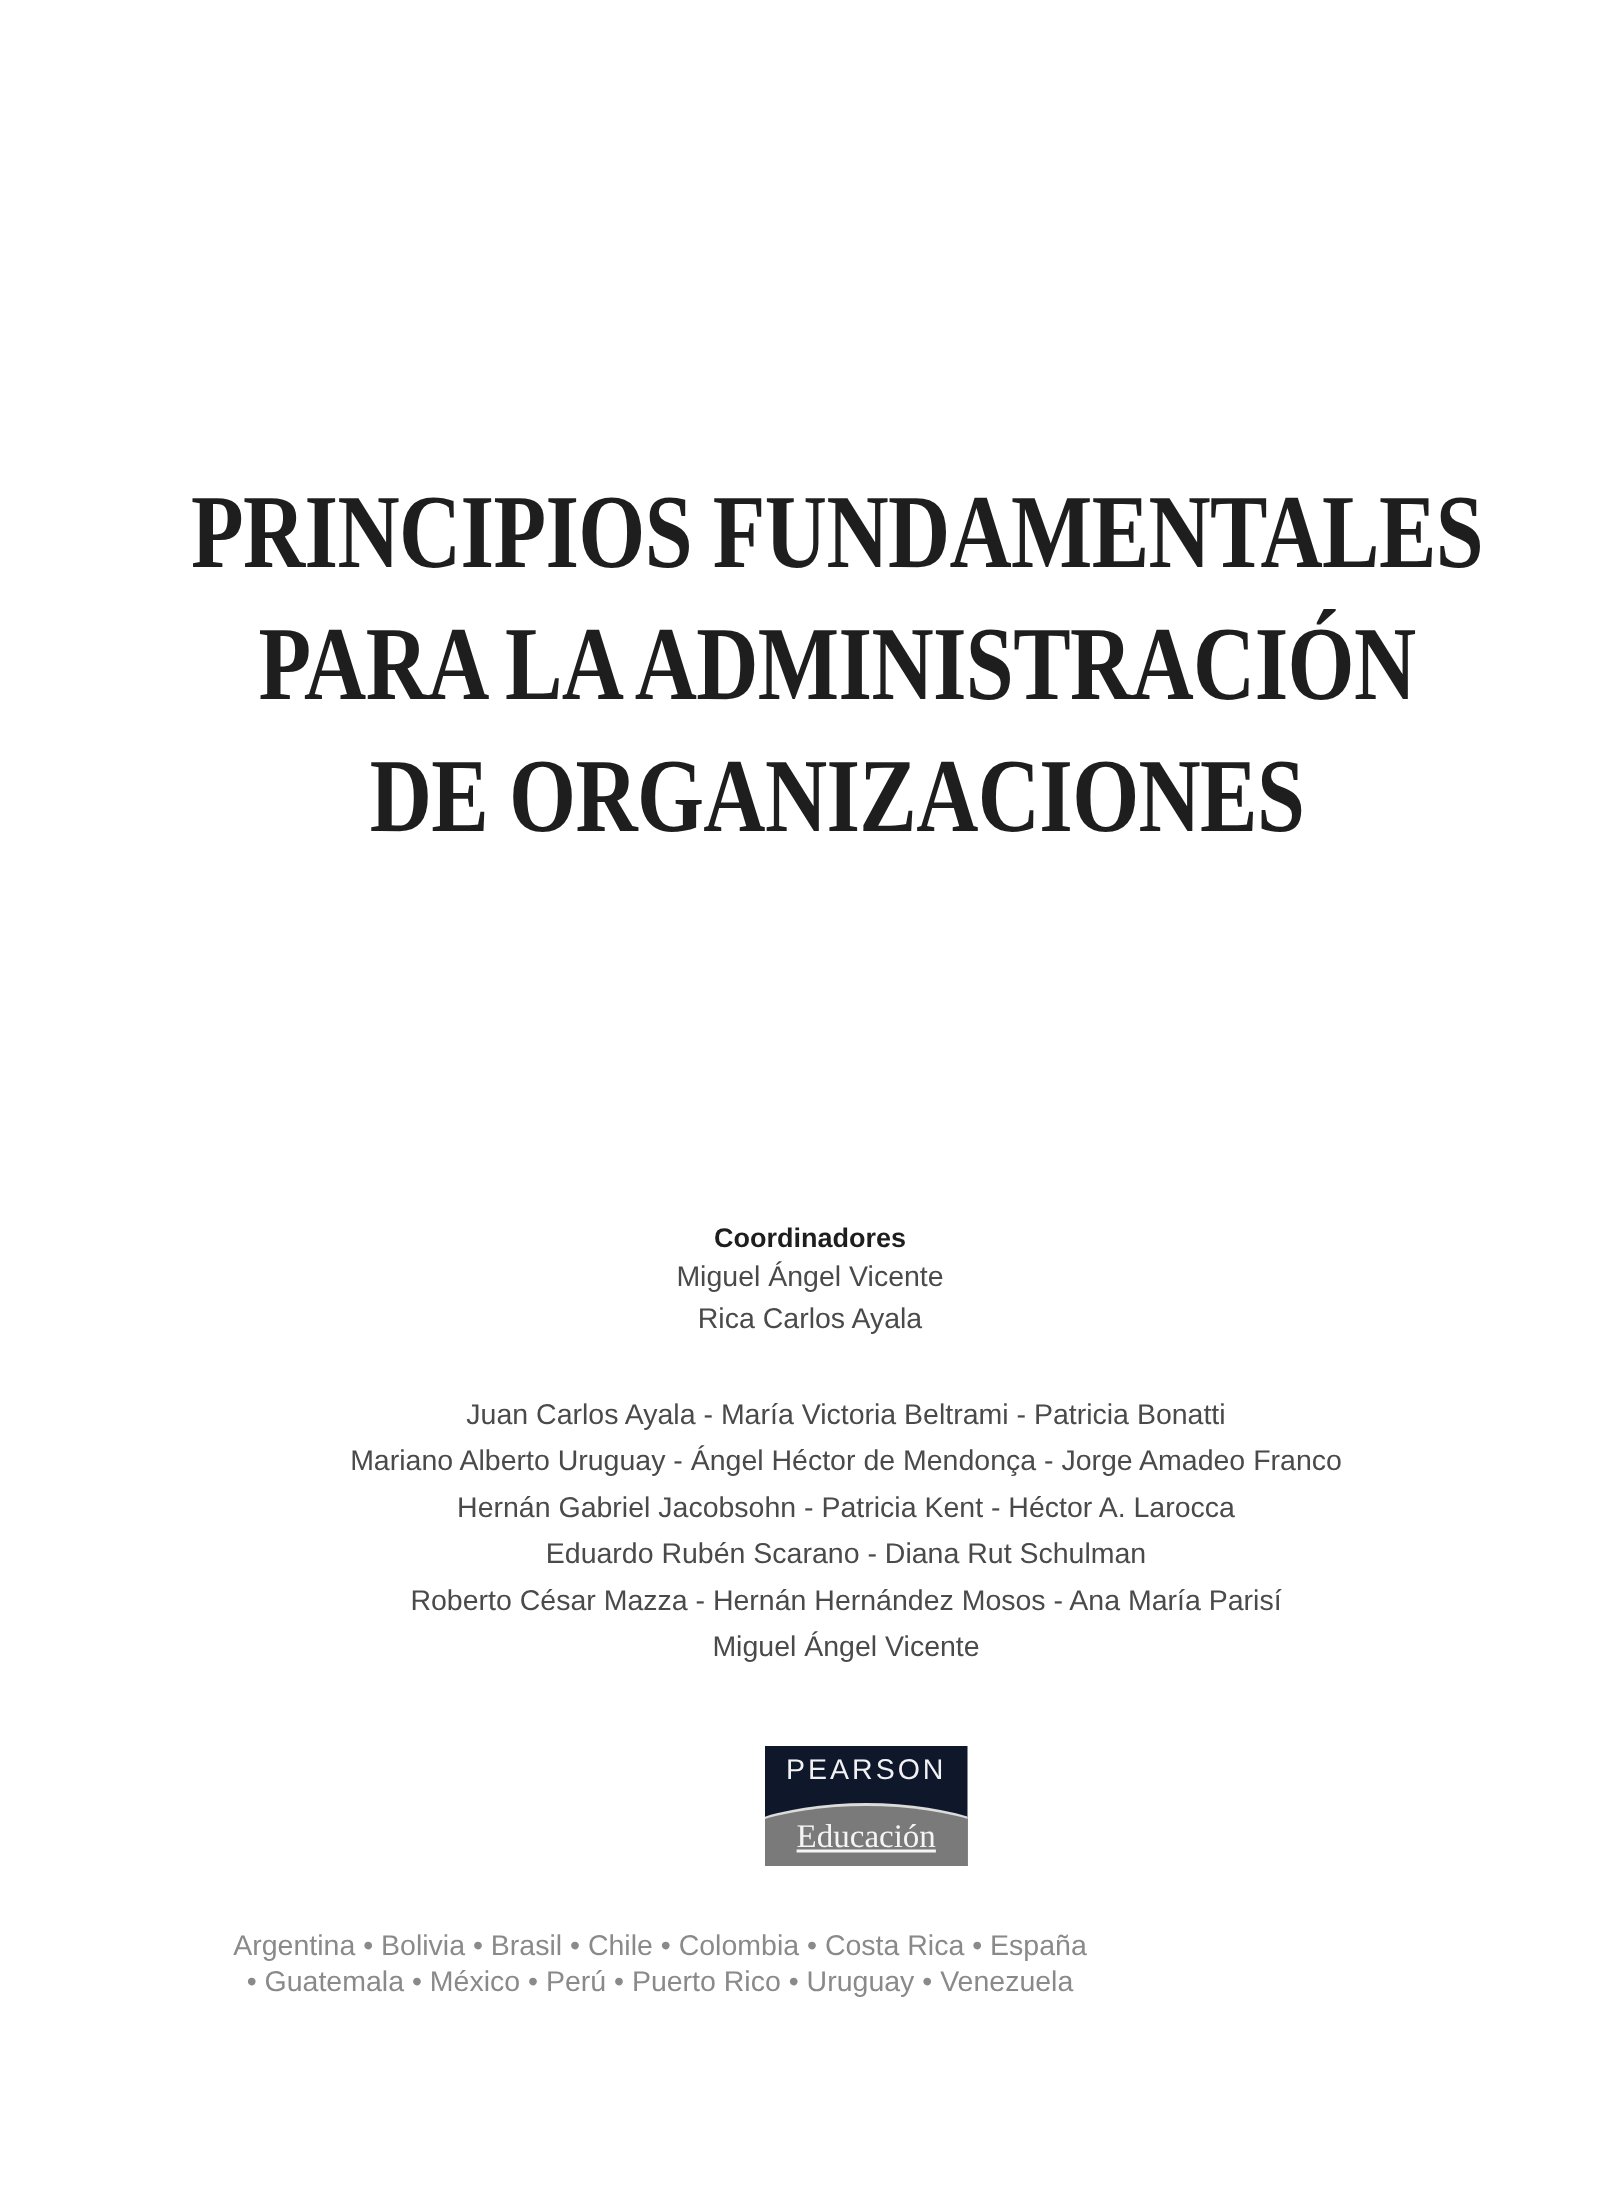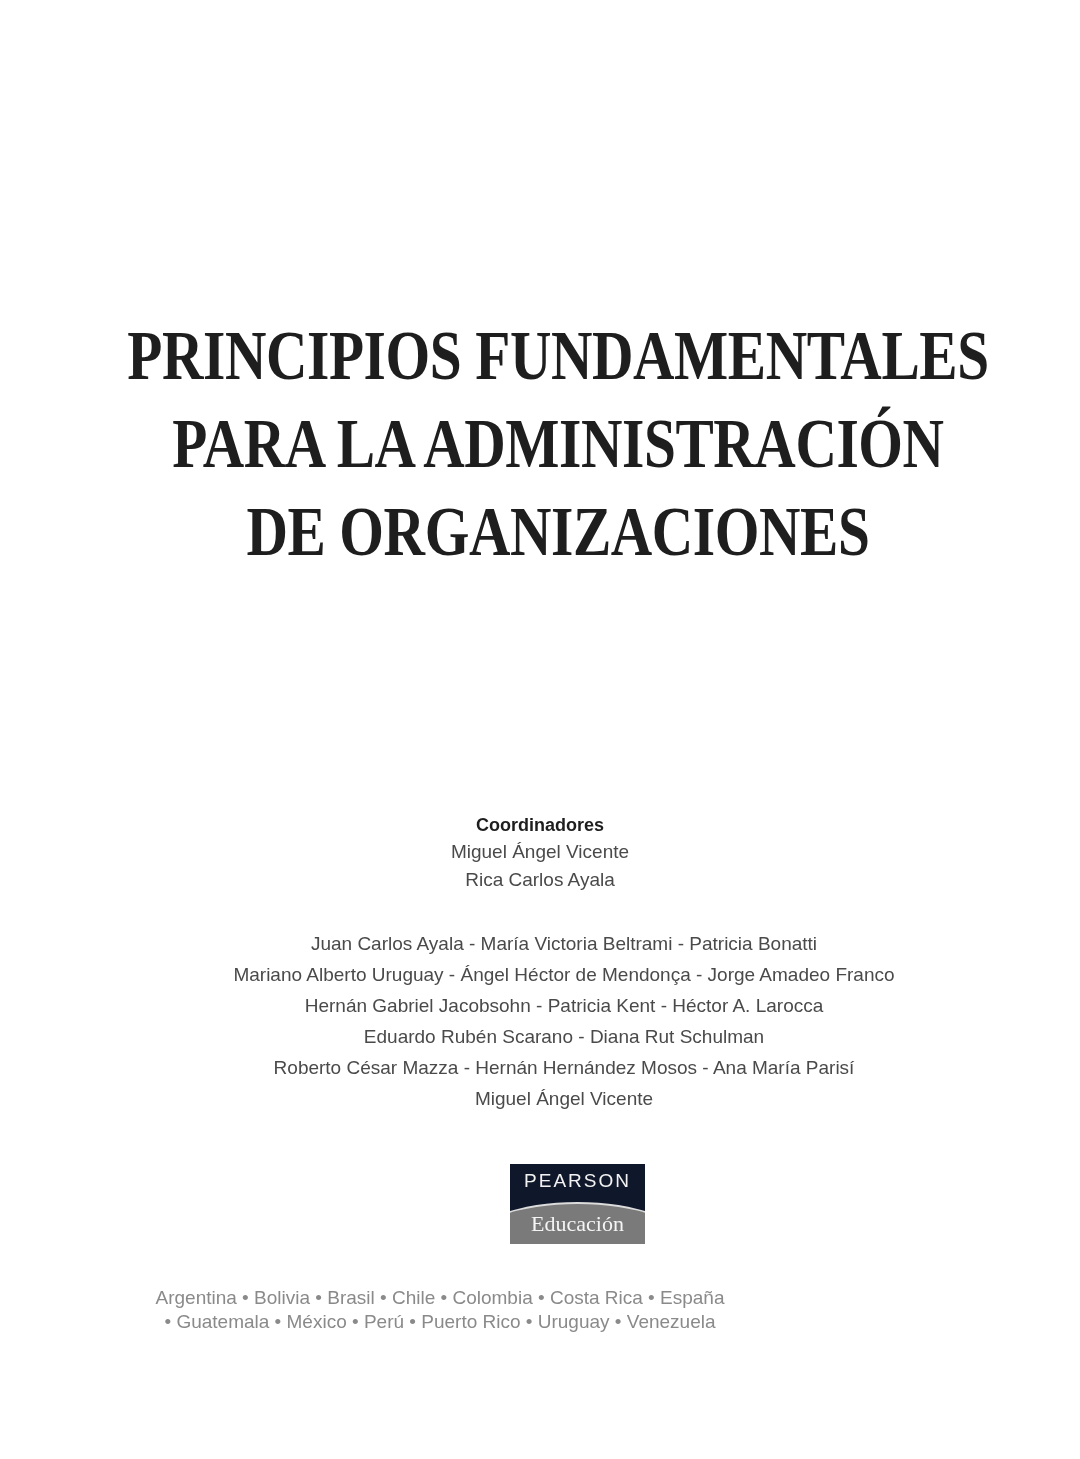--- a/index.html
+++ b/index.html
@@ -31,21 +31,21 @@
     position: absolute; left: 0; right: 0; top: 6px; text-align: center;
     font-family: "Liberation Sans", "DejaVu Sans", sans-serif; color: #f2f2f2;
     font-size: 19px; letter-spacing: 2px;
   }
   .logo .arc {
     position: absolute; left: -40px; right: -40px; top: 38px; height: 80px;
     border-radius: 50% 50% 0 0; background: #7a7a7a; border-top: 2px solid #dcdcdc;
   }
   .logo .bottom {
     position: absolute; left: 0; right: 0; top: 47px; text-align: center;
-    font-family: "Liberation Serif", "DejaVu Serif", serif; color: #f5f5f5; font-size: 22px;
+    font-family: "Liberation Serif", "DejaVu Serif", serif; color: #f5f5f5; font-size: 22px; text-decoration: underline;
   }
   .countries {
     position: absolute; left: 0; width: 880px; top: 1286px; text-align: center;
     font-family: "Liberation Sans", "DejaVu Sans", sans-serif; color: #8a8a8a;
     font-size: 19px; line-height: 24px;
   }
 </style>
 </head>
 <body>
 

